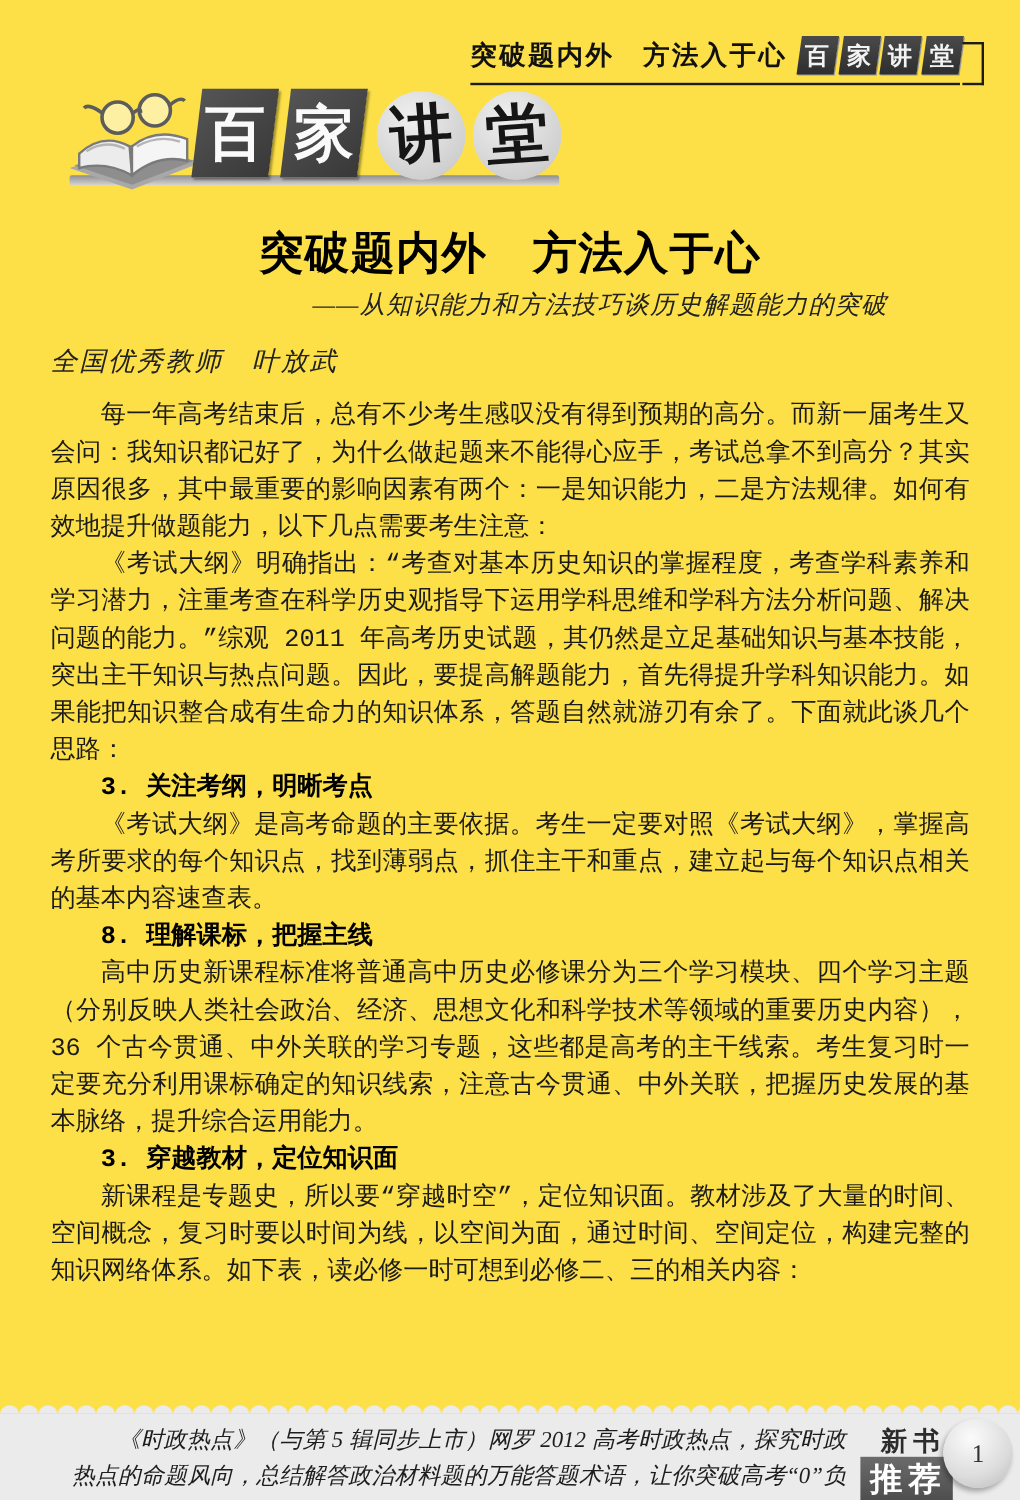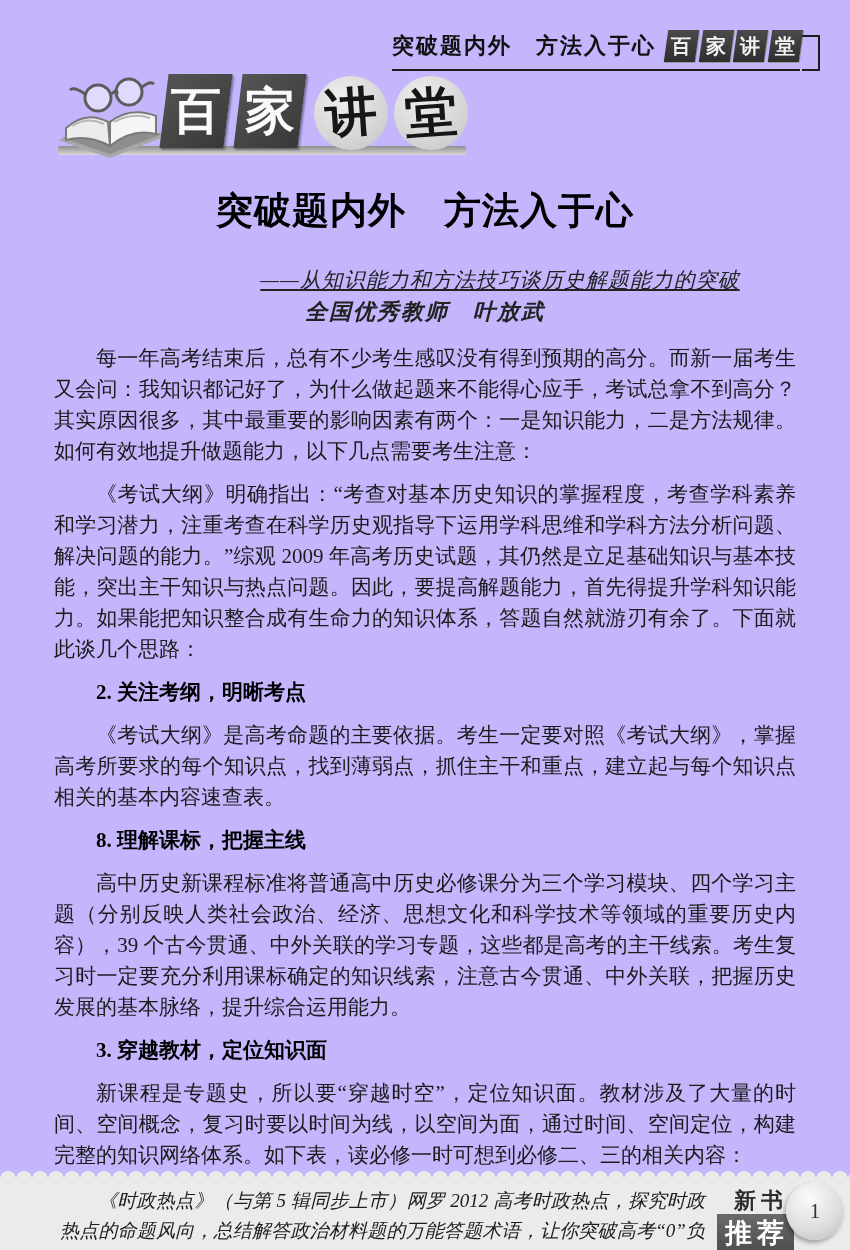--- a/index.html
+++ b/index.html
@@ -1,16 +1,16 @@
 <!DOCTYPE html>
 <html><head>
 <meta charset="utf-8">
 <style>
   html,body{margin:0;padding:0;background:#d8d8d8;}
-  .page{position:relative;width:850px;height:1250px;margin:0 auto;background:#c4b5fd;overflow:hidden;
+  .page{position:relative;width:850px;height:1250px;margin:0 auto;background:#fde047;overflow:hidden;
         font-family:"Liberation Serif","DejaVu Serif",serif;color:#1b1b1b;}
 
   
   .topbar{position:absolute;top:30px;left:392px;width:408px;display:flex;align-items:center;
           justify-content:flex-end;gap:4px;padding-bottom:7px;border-bottom:2px solid #1c1c1c;}
   .topbar::after{content:"";position:absolute;right:-20px;bottom:-2px;width:18px;height:36px;
           border:2px solid #1c1c1c;border-left:none;box-sizing:border-box;}
   .running-title{font-size:22px;font-weight:bold;letter-spacing:2px;color:#111;white-space:nowrap;margin-right:6px;}
   .brand-box{display:inline-flex;align-items:center;justify-content:center;width:32px;height:32px;
           background:linear-gradient(#4a4a4a,#2e2e2e);transform:skewX(-8deg);box-shadow:1px 1px 0 #999;}
@@ -30,26 +30,26 @@
   .logo-circle{width:74px;height:74px;border-radius:50%;
           background:radial-gradient(circle at 38% 30%,#efefef,#cfcfcf 75%,#bdbdbd);}
   .logo-circle span{color:#161616;font-size:52px;font-weight:bold;line-height:1;
           transform:rotate(-4deg);}
   .logo-circle1{left:262px;top:6px;}
   .logo-circle2{left:342px;top:6px;}
 
   
   .article{position:absolute;top:186px;left:42px;width:766px;}
   .article-title{margin:0;font-size:37px;font-weight:bold;text-align:center;letter-spacing:1px;color:#000;}
-  .article-subtitle{margin-top:30px;font-size:21px;font-style:italic;text-align:center;
-          padding-left:150px;color:#222;letter-spacing:1px;text-decoration:underline;}
-  .article-author{margin-top:3px;font-size:22px;font-style:italic;text-align:center;
-          color:#222;letter-spacing:2px;font-weight:bold;}
+  .article-subtitle{margin-top:4px;font-size:21px;font-style:italic;text-align:center;
+          padding-left:150px;color:#222;letter-spacing:1px;}
+  .article-author{margin-top:18px;font-size:22px;font-style:italic;
+          color:#222;letter-spacing:2px;}
   .article-body{margin-top:16px;font-size:21px;line-height:31px;text-align:justify;}
-  .blk{margin:12px;text-indent:2em;}
+  .blk{margin:0;text-indent:2em;font-family:Liberation Mono, monospace;}
   .blk.h2,.blk.h3{font-weight:bold;color:#000;}
 
   
   .footer{position:absolute;left:0;bottom:0;width:850px;height:72px;background:#ebebeb;}
   .footer-edge{position:absolute;top:-8px;left:0;}
   .footer-promo{position:absolute;left:60px;top:8px;width:645px;font-size:19px;line-height:30px;
           font-style:italic;text-align:justify;text-indent:2em;color:#1d1d1d;margin:0;}
   .badge-new{position:absolute;right:62px;top:8px;font-size:22px;font-weight:bold;
           letter-spacing:5px;color:#2c2c2c;white-space:nowrap;}
   .badge-rec{position:absolute;right:56px;top:36px;background:linear-gradient(#6b6b6b,#4c4c4c);
@@ -109,25 +109,25 @@
         <span>堂</span>
       </div>
   </div>
 
   <div class="article">
     <h1 class="article-title">突破题内外　方法入于心</h1>
     <div class="article-subtitle">——从知识能力和方法技巧谈历史解题能力的突破</div>
     <div class="article-author">全国优秀教师　叶放武</div>
     <div class="article-body">
         <div class="blk p">每一年高考结束后，总有不少考生感叹没有得到预期的高分。而新一届考生又会问：我知识都记好了，为什么做起题来不能得心应手，考试总拿不到高分？其实原因很多，其中最重要的影响因素有两个：一是知识能力，二是方法规律。如何有效地提升做题能力，以下几点需要考生注意：</div>
-        <div class="blk p">《考试大纲》明确指出：“考查对基本历史知识的掌握程度，考查学科素养和学习潜力，注重考查在科学历史观指导下运用学科思维和学科方法分析问题、解决问题的能力。”综观 2009 年高考历史试题，其仍然是立足基础知识与基本技能，突出主干知识与热点问题。因此，要提高解题能力，首先得提升学科知识能力。如果能把知识整合成有生命力的知识体系，答题自然就游刃有余了。下面就此谈几个思路：</div>
-        <div class="blk h3">2. 关注考纲，明晰考点</div>
+        <div class="blk p">《考试大纲》明确指出：“考查对基本历史知识的掌握程度，考查学科素养和学习潜力，注重考查在科学历史观指导下运用学科思维和学科方法分析问题、解决问题的能力。”综观 2011 年高考历史试题，其仍然是立足基础知识与基本技能，突出主干知识与热点问题。因此，要提高解题能力，首先得提升学科知识能力。如果能把知识整合成有生命力的知识体系，答题自然就游刃有余了。下面就此谈几个思路：</div>
+        <div class="blk h3">3. 关注考纲，明晰考点</div>
         <div class="blk p">《考试大纲》是高考命题的主要依据。考生一定要对照《考试大纲》，掌握高考所要求的每个知识点，找到薄弱点，抓住主干和重点，建立起与每个知识点相关的基本内容速查表。</div>
         <div class="blk h3">8. 理解课标，把握主线</div>
-        <div class="blk p">高中历史新课程标准将普通高中历史必修课分为三个学习模块、四个学习主题（分别反映人类社会政治、经济、思想文化和科学技术等领域的重要历史内容），39 个古今贯通、中外关联的学习专题，这些都是高考的主干线索。考生复习时一定要充分利用课标确定的知识线索，注意古今贯通、中外关联，把握历史发展的基本脉络，提升综合运用能力。</div>
+        <div class="blk p">高中历史新课程标准将普通高中历史必修课分为三个学习模块、四个学习主题（分别反映人类社会政治、经济、思想文化和科学技术等领域的重要历史内容），36 个古今贯通、中外关联的学习专题，这些都是高考的主干线索。考生复习时一定要充分利用课标确定的知识线索，注意古今贯通、中外关联，把握历史发展的基本脉络，提升综合运用能力。</div>
         <div class="blk h3">3. 穿越教材，定位知识面</div>
         <div class="blk p">新课程是专题史，所以要“穿越时空”，定位知识面。教材涉及了大量的时间、空间概念，复习时要以时间为线，以空间为面，通过时间、空间定位，构建完整的知识网络体系。如下表，读必修一时可想到必修二、三的相关内容：</div>
       </div>
   </div>
 
   <div class="footer">
     <svg class="footer-edge" width="850" height="8">
       <defs>
         <pattern id="scallop" width="16" height="8" patternUnits="userSpaceOnUse">
           <circle cx="8" cy="9" r="8" fill="#ebebeb"></circle>

